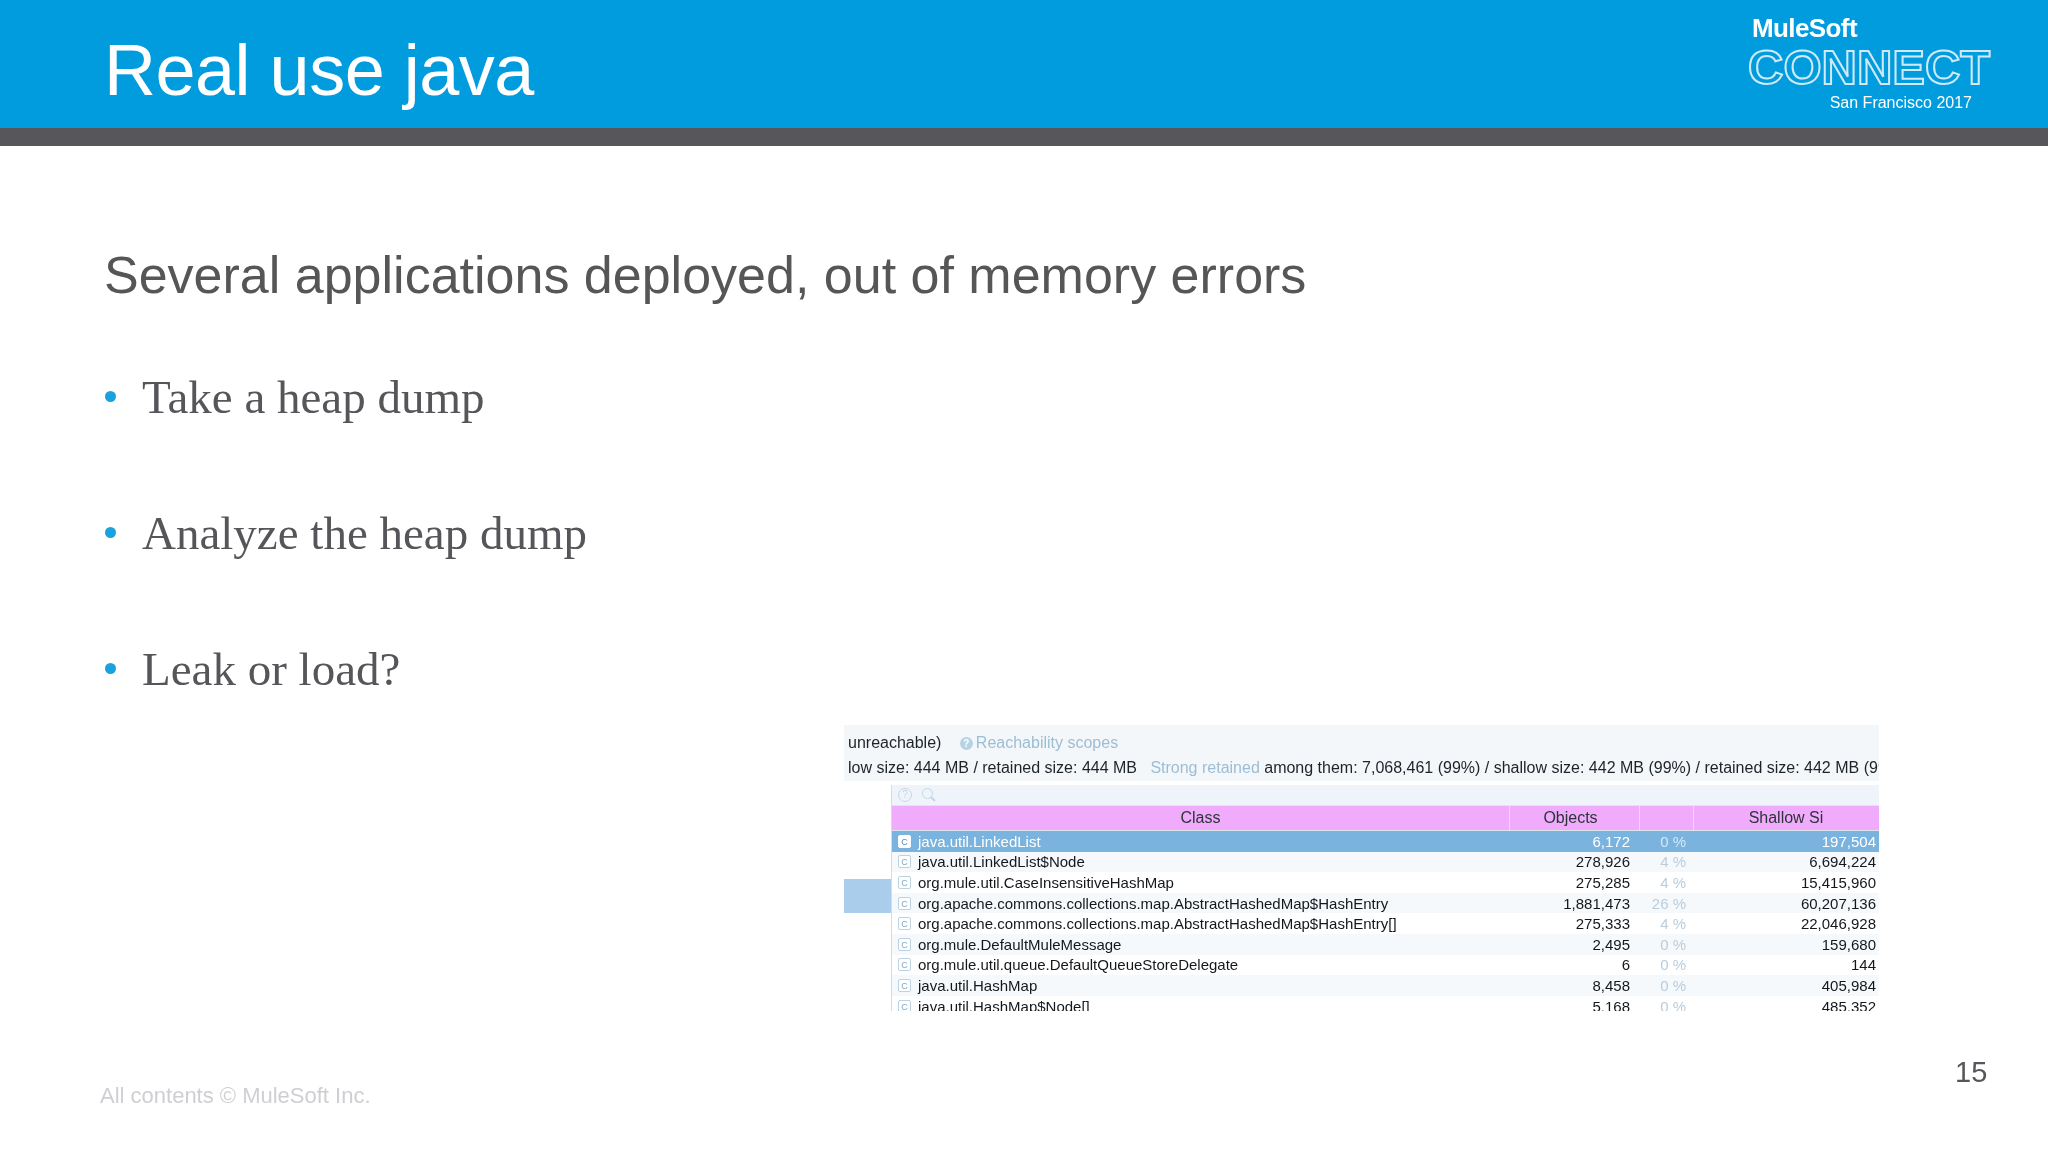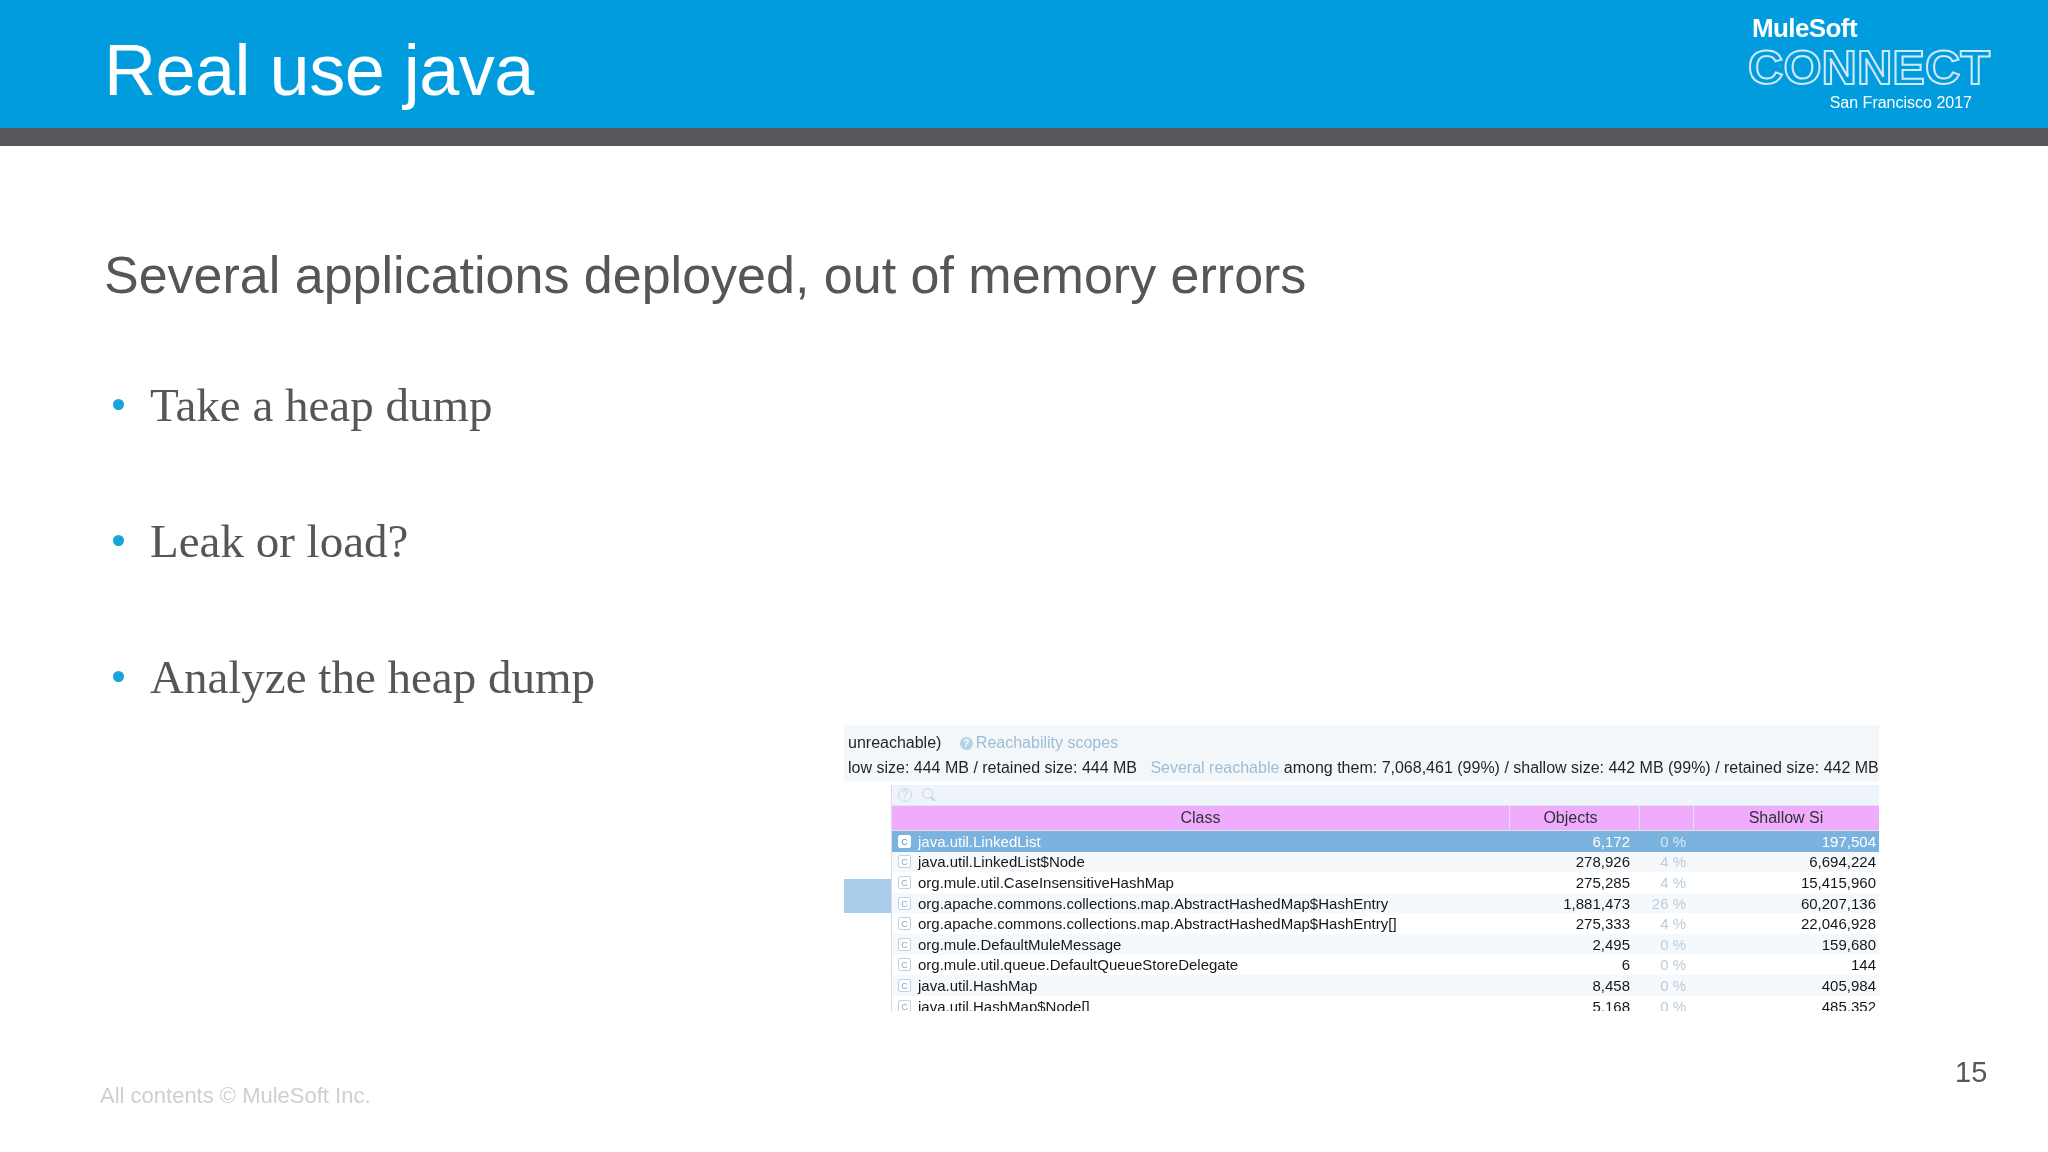--- a/index.html
+++ b/index.html
@@ -91,21 +91,21 @@
     font-family: "Liberation Sans", sans-serif;
     font-weight: 400;
     white-space: nowrap;
   }
 
   #bullet-list {
     position: absolute;
     left: 100px;
     top: 370px;
     width: 800px;
-    margin: 8px;
+    margin: 0;
     padding: 0;
     list-style: none;
   }
   .bullet-item {
     position: relative;
     padding-left: 42px;
     margin-bottom: 82px;
     font-family: "Liberation Serif", serif;
     font-size: 47px;
     line-height: 54px;
@@ -350,37 +350,37 @@
 
 <div id="subhead">Several applications deployed, out of memory errors</div>
 
 <ul id="bullet-list">
   <li class="bullet-item">
     <span class="bullet-dot"></span>
     <span>Take a heap dump</span>
   </li>
   <li class="bullet-item">
     <span class="bullet-dot"></span>
-    <span>Leak or load?</span>
+    <span>Analyze the heap dump</span>
   </li>
   <li class="bullet-item">
     <span class="bullet-dot"></span>
-    <span>Analyze the heap dump</span>
+    <span>Leak or load?</span>
   </li>
 </ul>
 
 <div id="heap-screenshot">
 
   <div id="heap-summary">
     <div class="summary-line">
       <span>unreachable)</span>
       <span class="summary-icon-help">?</span><span class="summary-muted">Reachability scopes</span>
     </div>
     <div class="summary-line">
-      <span>low size: 444 MB / retained size: 444 MB</span>&nbsp;&nbsp;&nbsp;<span class="summary-muted">Several reachable</span>&nbsp;<span>among them: 7,068,461 (99%) / shallow size: 442 MB (99%) / retained size: 442 MB (99%)</span>
+      <span>low size: 444 MB / retained size: 444 MB</span>&nbsp;&nbsp;&nbsp;<span class="summary-muted">Strong retained</span>&nbsp;<span>among them: 7,068,461 (99%) / shallow size: 442 MB (99%) / retained size: 442 MB (99%)</span>
     </div>
   </div>
 
   <div id="heap-left-gutter">
     <div id="heap-left-selection"></div>
   </div>
 
   <div id="heap-table">
 
     <div id="heap-toolbar">

